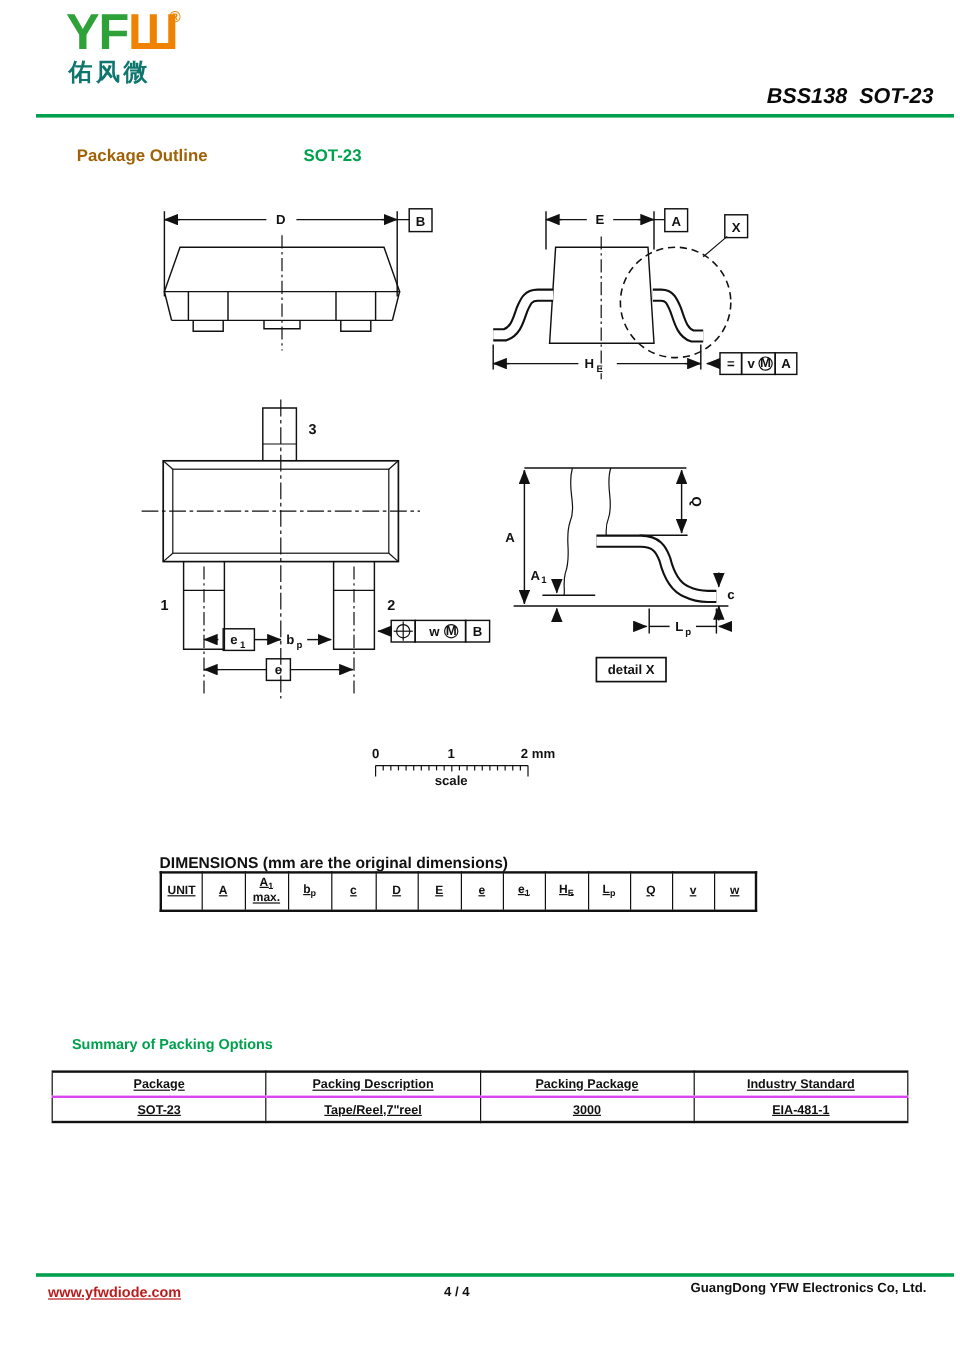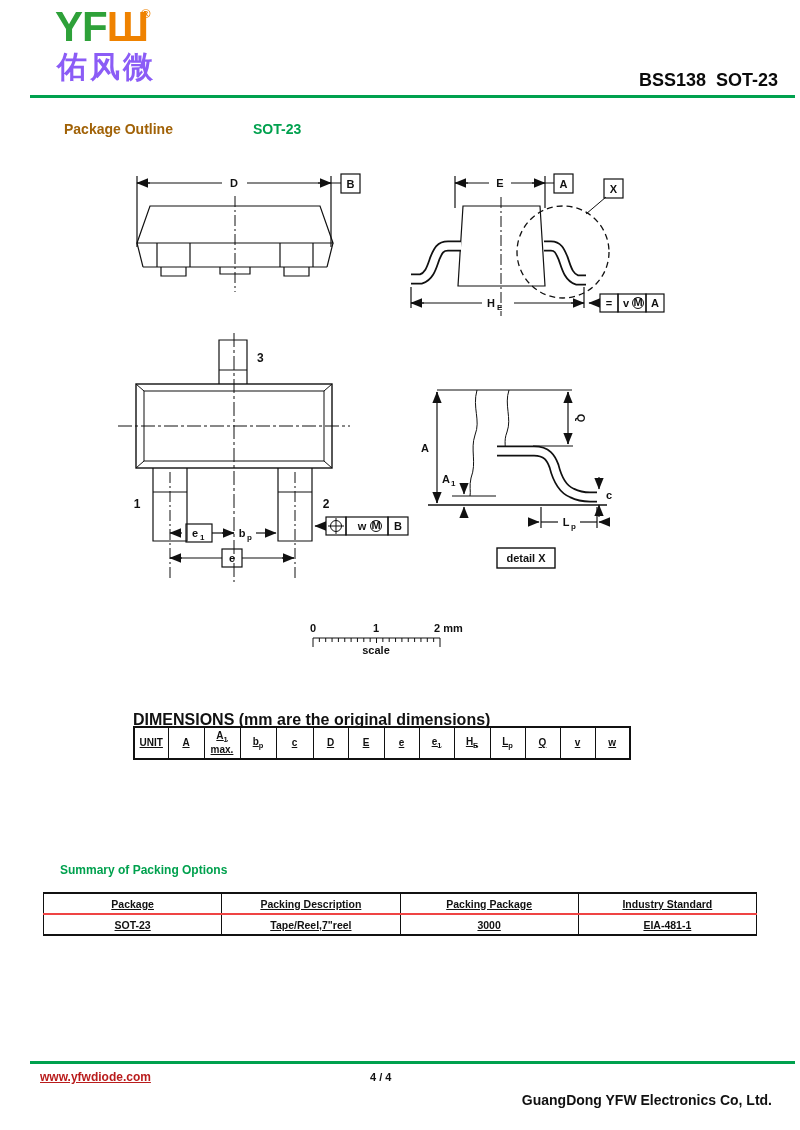--- a/index.html
+++ b/index.html
@@ -3,52 +3,52 @@
 <meta charset="utf-8">
 <style>
   html,body{margin:0;padding:0;background:#fff;}
   body{font-family:"Liberation Sans",sans-serif;color:#111;}
   #page{position:relative;width:800px;height:1130px;background:#ffffff;overflow:hidden;}
 
   
   .logo-latin{position:absolute;left:55px;top:6px;font-size:42px;font-weight:800;letter-spacing:-1px;color:#2ea139;line-height:1;}
   .logo-w{color:#ef8200;}
   .logo-reg{position:absolute;left:141px;top:6px;font-size:13px;font-weight:700;color:#ef8200;}
-  .logo-cn{position:absolute;left:57px;top:50px;font-size:30px;font-weight:700;color:#8b5cf6;letter-spacing:3px;line-height:1.1;}
-  .doc-title{position:absolute;right:22px;top:70px;font-size:18px;font-weight:700;color:#0a0a0a;white-space:pre;}
+  .logo-cn{position:absolute;left:57px;top:50px;font-size:20px;font-weight:700;color:#0f766e;letter-spacing:3px;line-height:1.1;}
+  .doc-title{position:absolute;right:22px;top:70px;font-size:18px;font-weight:700;color:#0a0a0a;white-space:pre;font-style:italic;}
   .rule-top{position:absolute;left:30px;top:95px;width:765px;height:3px;background:#00a14e;}
   .sec-title{position:absolute;left:64px;top:121px;font-size:14px;font-weight:700;color:#a16207;}
   .sec-pkg{position:absolute;left:253px;top:121px;font-size:14px;font-weight:700;color:#00a14e;}
 
   
   .drawings{position:absolute;left:0;top:155px;width:800px;height:525px;}
   svg text{font-family:"Liberation Sans",sans-serif;font-weight:700;font-size:11px;fill:#111;}
   svg .sub{font-size:8px;}
   svg .pin{font-size:12px;}
 
   
-  .dim-title{position:absolute;left:133px;top:711px;font-size:16px;font-weight:700;}
+  .dim-title{position:absolute;left:133px;top:711px;font-size:13px;font-weight:700;}
   table{border-collapse:collapse;text-decoration:underline;}
   .dim-table{position:absolute;left:133px;top:726px;width:496px;table-layout:fixed;border:2px solid #111;}
   .dim-table th,.dim-table td{border:1px solid #111;text-align:center;vertical-align:middle;font-size:10px;font-weight:700;padding:0;line-height:1.25;}
   .dim-table th{height:30px;}
   .dim-table td{height:32px;white-space:pre-line;}
   .dim-table sub{font-size:7.5px;}
 
   
   .pack-title{position:absolute;left:60px;top:863px;font-size:12px;font-weight:700;color:#00a14e;}
   .pack-table{position:absolute;left:43px;top:892px;width:714px;table-layout:fixed;border-top:2px solid #111;border-bottom:2px solid #111;border-left:1px solid #111;border-right:1px solid #111;}
   .pack-table th,.pack-table td{border:1px solid #111;text-align:center;font-size:10.5px;font-weight:700;padding:0;height:19px;}
-  .pack-table th{border-bottom:2px solid #ef4444;}
+  .pack-table th{border-bottom:2px solid #d946ef;}
 
   
   .rule-bottom{position:absolute;left:30px;top:1061px;width:765px;height:3px;background:#00a14e;}
   .footer-url{position:absolute;left:40px;top:1070px;font-size:12px;font-weight:700;color:#b91c1c;text-decoration:underline;cursor:pointer;}
   .footer-page{position:absolute;left:370px;top:1071px;width:80px;font-size:11px;font-weight:700;}
-  .footer-company{position:absolute;right:28px;top:1068px;font-size:14px;font-weight:700;margin-top:24px;}
+  .footer-company{position:absolute;right:28px;top:1068px;font-size:11px;font-weight:700;}
 </style>
 </head>
 <body>
 
 <div id="page">
 
   <div class="logo-latin"><span>YF</span><span class="logo-w">Ш</span></div>
   <div class="logo-reg">®</div>
   <div class="logo-cn">佑风微</div>
   <div class="doc-title">BSS138  SOT-23</div>

